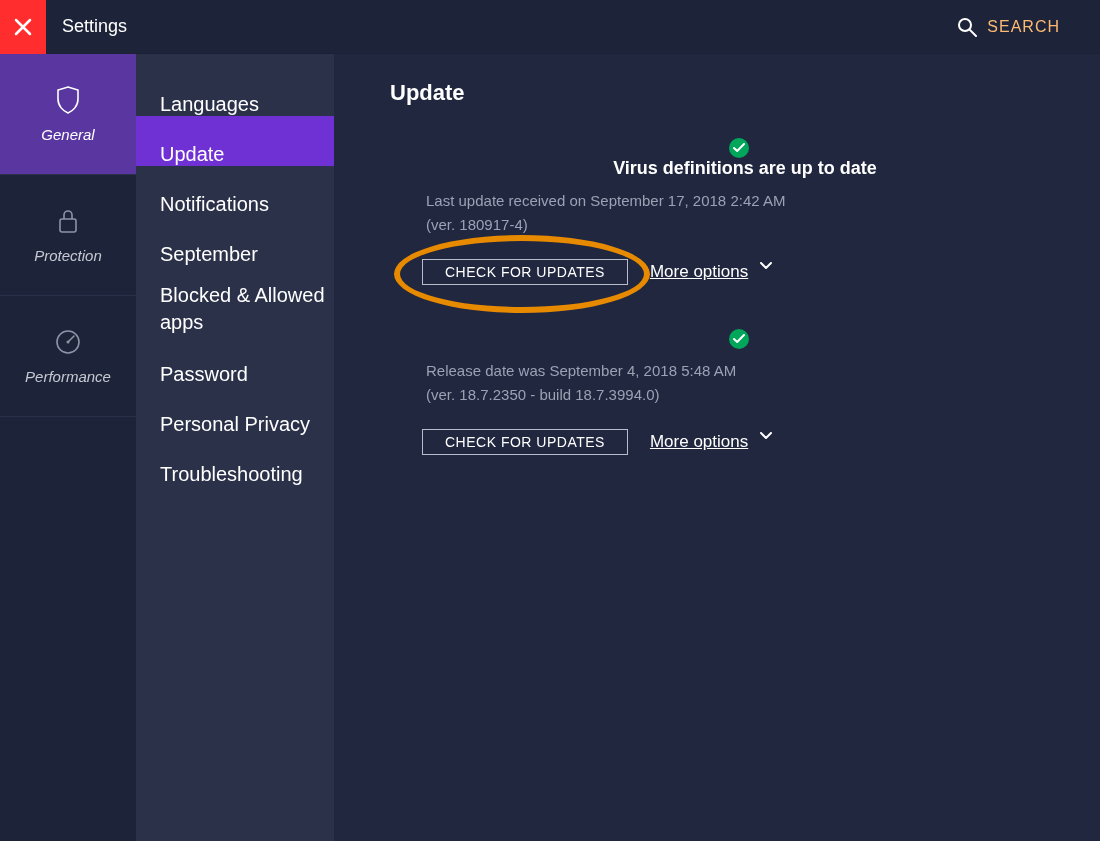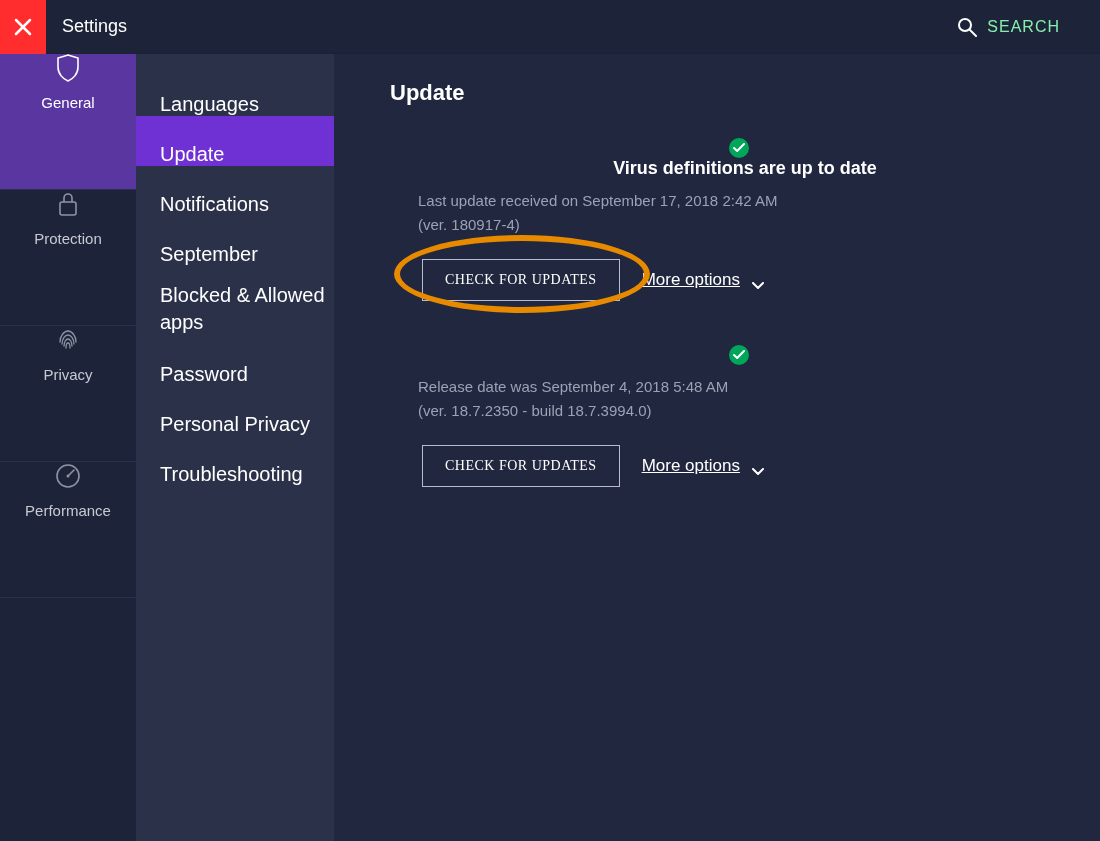--- a/index.html
+++ b/index.html
@@ -4,52 +4,52 @@
 <style>
   * { box-sizing: border-box; margin: 0; padding: 0; }
   html, body { width: 1100px; height: 841px; font-family: -apple-system, BlinkMacSystemFont, "Segoe UI", Arial, sans-serif; overflow: hidden; }
   body { background: #20273f; color: #fff; display: flex; flex-direction: column; }
 
   
   .topbar { height: 54px; background: #1d2439; display: flex; align-items: center; border-bottom: 1px solid #1a2036; }
   .close-btn { width: 46px; height: 54px; background: #ff2d2d; display: flex; align-items: center; justify-content: center; cursor: pointer; }
   .close-btn svg { width: 18px; height: 18px; }
   .topbar-title { color: #fff; font-size: 18px; margin-left: 16px; }
-  .search-wrap { margin-left: auto; display: flex; align-items: center; color: #86efac; margin-right: 40px; cursor: pointer; }
+  .search-wrap { margin-left: auto; display: flex; align-items: center; color: #fdba74; margin-right: 40px; cursor: pointer; }
   .search-wrap svg { width: 20px; height: 20px; margin-right: 10px; }
   .search-label { font-size: 16px; letter-spacing: 1px; }
 
   
   .body { display: flex; height: calc(841px - 54px); }
 
   
   .cat-sidebar { width: 136px; background: #1d2439; display: flex; flex-direction: column; }
-  .cat-item { height: 136px; display: flex; flex-direction: column; align-items: center; color: #c7c9d3; cursor: pointer; border-bottom: 1px solid #293049; }
+  .cat-item { height: 121px; display: flex; flex-direction: column; align-items: center; justify-content: center; color: #c7c9d3; cursor: pointer; border-bottom: 1px solid #293049; font-style: italic; }
   .cat-item.active { background: #5a36a0; color: #fff; }
   .cat-icon { width: 28px; height: 28px; margin-bottom: 12px; }
   .cat-label { font-size: 15px; }
 
   
   .subnav { width: 198px; background: #2a3149; display: flex; flex-direction: column; padding-top: 12px; }
   .subnav-item { height: 50px; display: flex; align-items: flex-end; padding-left: 24px; color: #ffffff; font-size: 20px; cursor: pointer; }
   .subnav-item.multi { height: 70px; line-height: 1.35; }
   .subnav-item.active { background: #7031d4; }
 
   
   .main { flex: 1; padding: 26px 0 0 56px; background: #20273f; }
   .page-title { font-size: 22px; font-weight: 700; color: #fff; margin-bottom: 32px; }
   .section { margin-bottom: 44px; }
   .section-head { display: flex; align-items: center; flex-direction: column; }
   .check-icon { width: 20px; height: 20px; background: #00a65a; border-radius: 50%; display: flex; align-items: center; justify-content: center; margin-right: 12px; flex-shrink: 0; }
   .check-icon svg { width: 12px; height: 10px; }
   .section-title { font-size: 18px; font-weight: 700; color: #fff; }
-  .section-sub { margin-left: 28px; margin-top: 10px; color: #9ca2b4; font-size: 15px; line-height: 1.6; }
+  .section-sub { margin-left: 36px; margin-top: 10px; color: #9ca2b4; font-size: 15px; line-height: 1.6; }
   .section-actions { margin-left: 32px; margin-top: 22px; display: flex; align-items: center; gap: 22px; position: relative; }
-  .btn-outline { border: 1px solid #b8bccb; background: transparent; color: #fff; font-size: 14px; letter-spacing: 0.5px; padding: 12px 22px; cursor: pointer; font-family: Liberation Serif, serif; }
-  .link-more { color: #fff; text-decoration: underline; font-size: 17px; display: inline-flex; align-items: flex-end; gap: 12px; cursor: pointer; }
+  .btn-outline { border: 1px solid #b8bccb; background: transparent; color: #fff; font-size: 14px; letter-spacing: 0.5px; padding: 4px 22px; cursor: pointer; font-family: Liberation Sans, sans-serif; }
+  .link-more { color: #fff; text-decoration: underline; font-size: 17px; display: inline-flex; align-items: flex-start; gap: 12px; cursor: pointer; }
   .link-more svg { width: 12px; height: 8px; }
 
   
   .highlight-wrap { position: relative; display: inline-block; }
   .highlight-ellipse { position: absolute; border: 6px solid #e78a00; border-radius: 50%; pointer-events: none; }
 </style>
 </head>
 <body>
 
 <div class="topbar">
@@ -76,26 +76,20 @@
           <path d="M12 1 L22 4 V13 C22 20 17 25 12 27 C7 25 2 20 2 13 V4 Z" stroke="#fff" stroke-width="1.6" fill="none"></path>
         </svg>
       <span class="cat-label">General</span>
     </div>
     <div class="cat-item">
       <svg class="cat-icon" viewBox="0 0 24 28">
           <rect x="4" y="12" width="16" height="13" rx="2" stroke="#8e93a6" stroke-width="1.6" fill="none"></rect>
           <path d="M8 12 V8 a4 4 0 0 1 8 0 V12" stroke="#8e93a6" stroke-width="1.6" fill="none"></path>
         </svg>
       <span class="cat-label">Protection</span>
-    </div>
-    <div class="cat-item">
-      <svg class="cat-icon" viewBox="0 0 24 28">
-          <path d="M4 16c0-6 4-11 8-11s8 5 8 11 M6 18c0-5 3-9 6-9s6 4 6 9 M8 20c0-4 2-7 4-7s4 3 4 7 M10 22c0-3 1-5 2-5s2 2 2 5" stroke="#8e93a6" stroke-width="1.3" fill="none" stroke-linecap="round"></path>
-        </svg>
-      <span class="cat-label">Privacy</span>
     </div>
     <div class="cat-item">
       <svg class="cat-icon" viewBox="0 0 28 28">
           <circle cx="14" cy="14" r="11" stroke="#8e93a6" stroke-width="1.6" fill="none"></circle>
           <line x1="14" y1="14" x2="20" y2="8" stroke="#8e93a6" stroke-width="1.6" stroke-linecap="round"></line>
           <circle cx="14" cy="14" r="1.5" fill="#8e93a6"></circle>
         </svg>
       <span class="cat-label">Performance</span>
     </div>
   </div>

